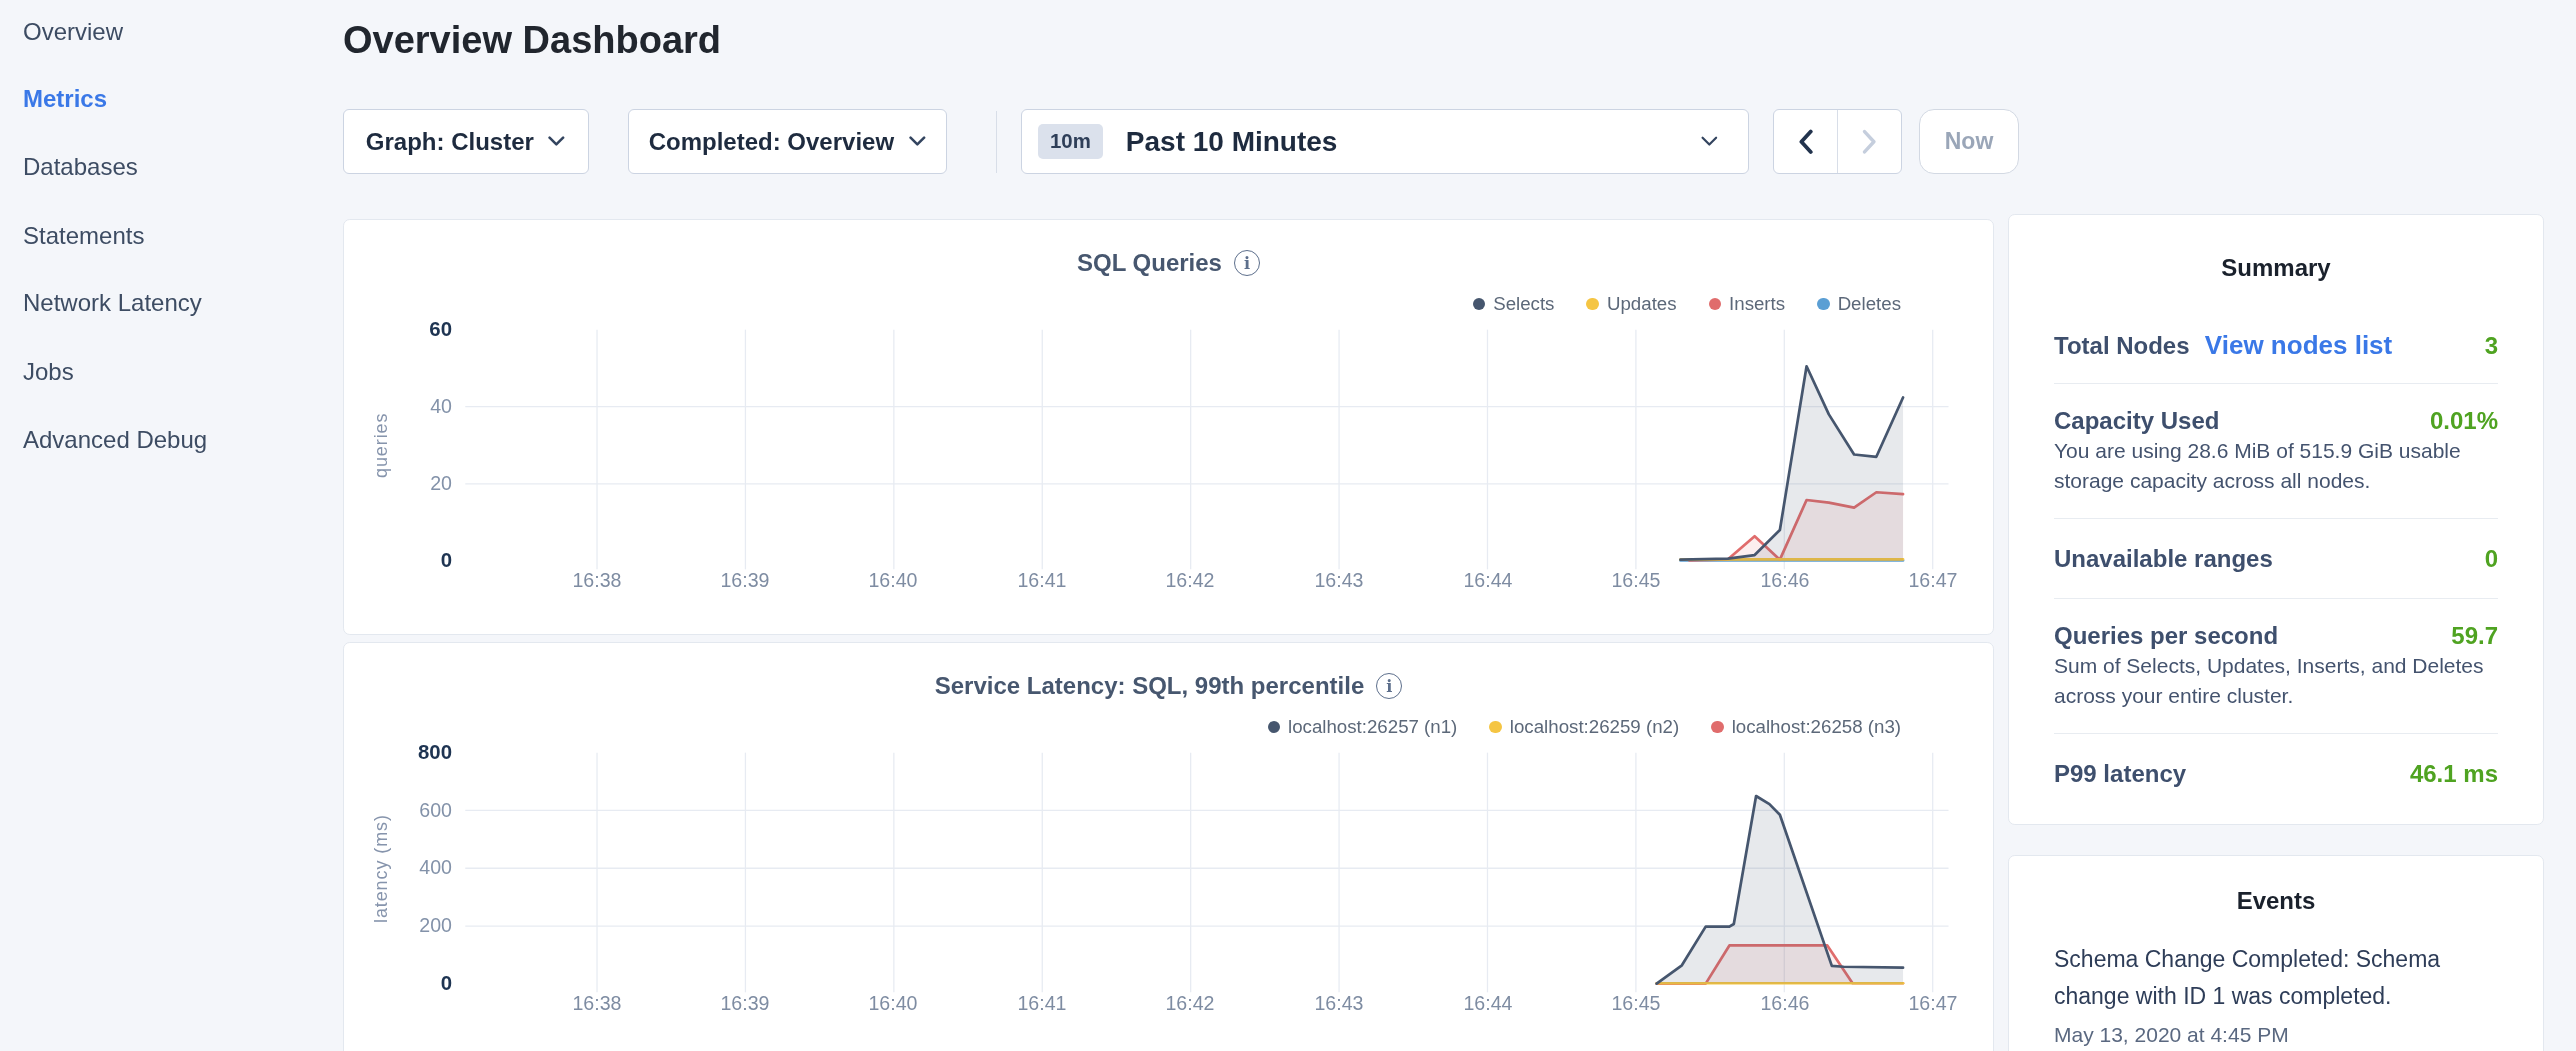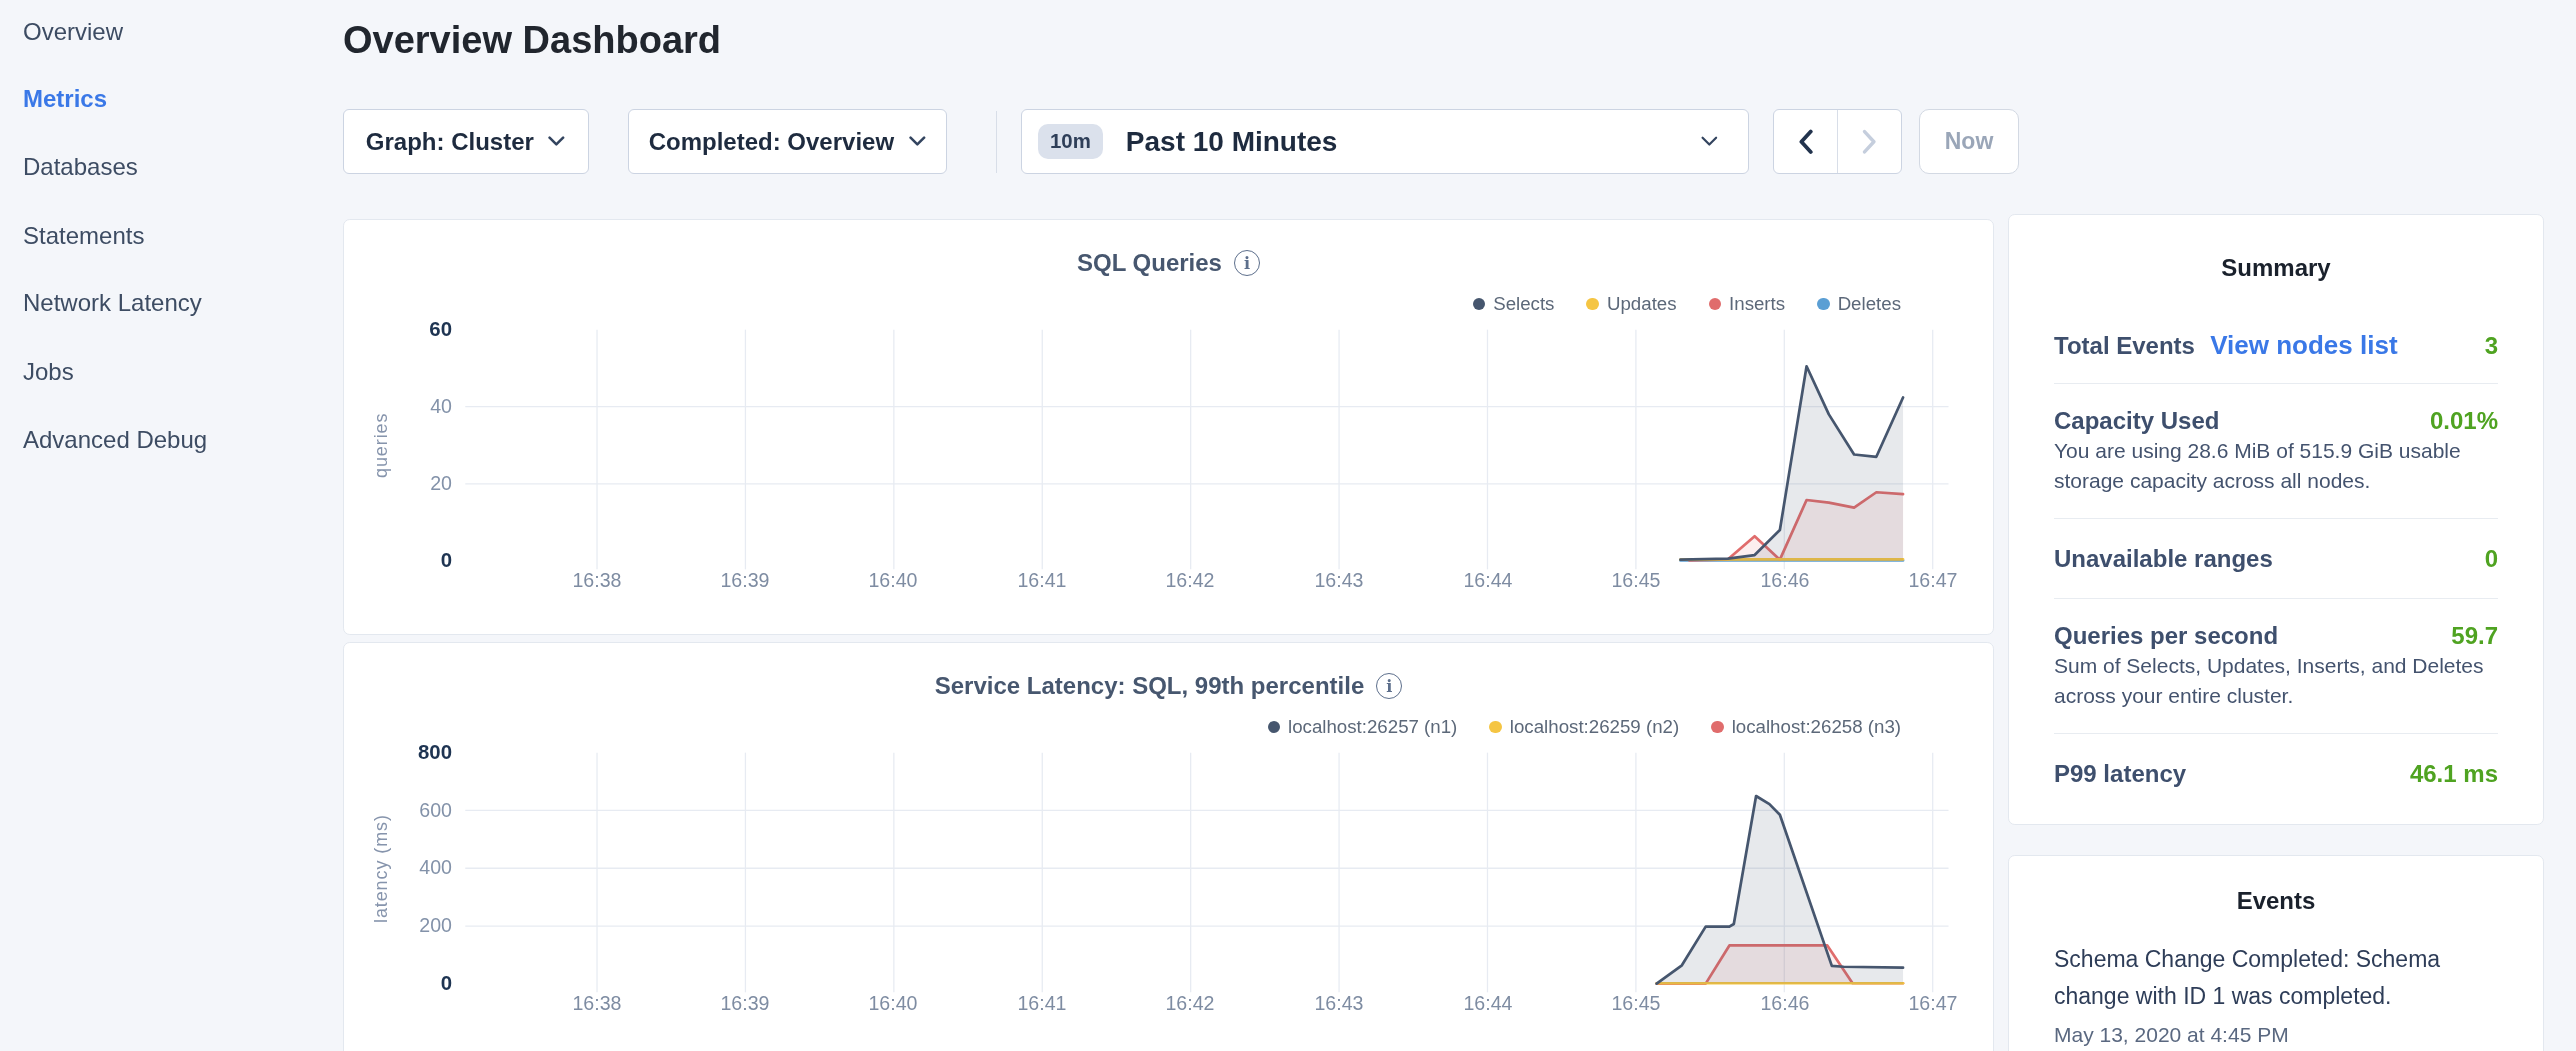--- a/index.html
+++ b/index.html
@@ -12,29 +12,29 @@
   .nav-item.active { color:#3a78e7; font-weight:700; }
 
   
   .page-title { position:absolute; left:343px; top:18.7px; font-size:38px; font-weight:600; color:#21262e; }
   .dd-btn { position:absolute; top:109px; height:65px; background:#fff; border:0.9px solid #ccd4e2; border-radius:6px;
             display:flex; align-items:center; justify-content:center; gap:13.6px; cursor:pointer; }
   .dd-btn .dd-label { font-size:24px; font-weight:700; color:#1e2b3f; }
   .vdivider { position:absolute; left:996px; top:111px; width:0.9px; height:62px; background:#d8dee8; }
   .timebox { position:absolute; left:1021px; top:109px; width:728px; height:65px; background:#fff; border:0.9px solid #ccd4e2;
              border-radius:6px; display:flex; align-items:center; cursor:pointer; }
-  .timebadge { margin-left:16px; background:#dbe1ec; border-radius:10px; padding:6px 12px; font-size:20.4px; font-weight:700; color:#2e3e58; }
+  .timebadge { margin-left:16px; background:#dbe1ec; border-radius:5px; padding:6px 12px; font-size:20.4px; font-weight:700; color:#2e3e58; }
   .timelabel { margin-left:23px; font-size:28px; font-weight:700; color:#1e2b3f; }
   .timebox .caret { position:absolute; right:29px; }
   .pager { position:absolute; left:1773px; top:109px; width:129px; height:65px; background:#fff; border:0.9px solid #ccd4e2;
            border-radius:6px; display:flex; }
   .pager-btn { flex:1; display:flex; align-items:center; justify-content:center; background:none; border:none; cursor:pointer; }
   .pager-btn.prev { border-right:0.9px solid #d8dee8; }
   .nowbtn { position:absolute; left:1919px; top:109px; width:100px; height:65px; background:#fff; border:0.9px solid #d3d9e3;
-            border-radius:10px; font-family:"Liberation Sans",sans-serif; font-size:23px; font-weight:700; color:#9aa6b8; cursor:pointer; }
+            border-radius:15px; font-family:"Liberation Sans",sans-serif; font-size:23px; font-weight:700; color:#9aa6b8; cursor:pointer; }
 
   
   .card { position:absolute; background:#fff; border:0.9px solid #e3e8ef; border-radius:6.8px; }
   .chart-card { left:343px; width:1651px; }
   #chart0 { top:219px; height:416px; }
   #chart1 { top:642px; height:426px; }
 
   .chart-title-row { position:absolute; top:29px; left:0; width:100%; display:flex; justify-content:center; align-items:center; gap:12px; }
   .chart-title { font-size:24px; font-weight:700; color:#47576f; }
   .info-icon { width:26px; height:26px; border:1.7px solid #5d6f8c; border-radius:50%; color:#5d6f8c;
@@ -243,21 +243,21 @@
       <div class="xtick" style="left:1093px">16:44</div>
       <div class="xtick" style="left:1241px">16:45</div>
       <div class="xtick" style="left:1390px">16:46</div>
       <div class="xtick" style="left:1538px">16:47</div>
     </section>
 
   <section class="card" id="summary-card">
     <h3 class="panel-title">Summary</h3>
 
     <div class="srow" style="top:115px">
-      <span class="srow-label">Total Events</span>
+      <span class="srow-label">Total Nodes</span>
       <a class="srow-link">View nodes list</a>
       <span class="srow-value">3</span>
     </div>
     <div class="sdivider" style="top:168px"></div>
 
     <div class="srow" style="top:192px">
       <span class="srow-label">Capacity Used</span>
       <span class="srow-value">0.01%</span>
     </div>
     <p class="srow-sub" style="top:221px">You are using 28.6 MiB of 515.9 GiB usable storage capacity across all nodes.</p>

